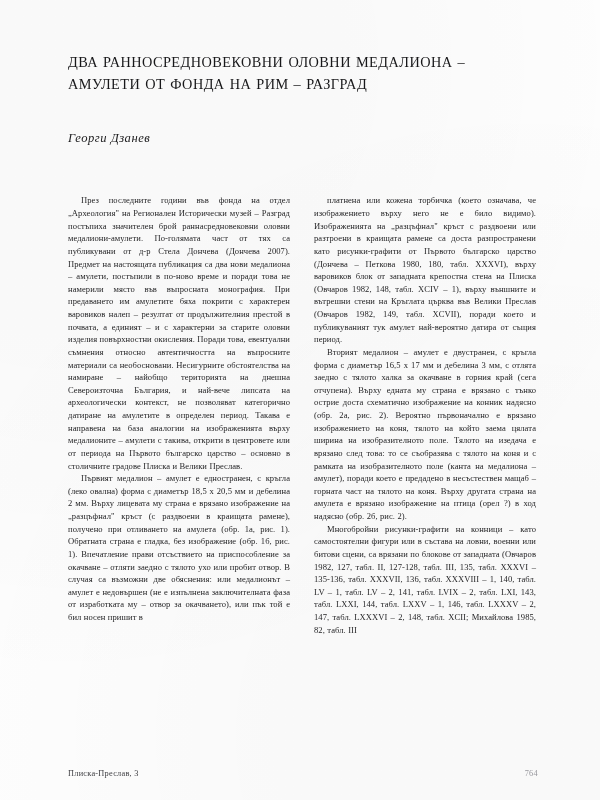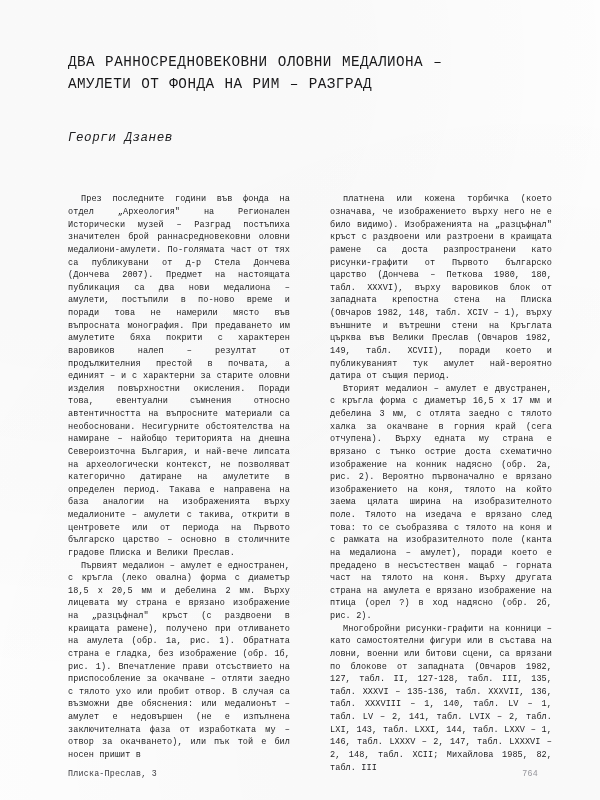--- a/index.html
+++ b/index.html
@@ -15,21 +15,20 @@
     color: #1b1b1b;
     position: relative;
   }
   .page {
     position: absolute;
     inset: 0;
     background: #fefefe;
     background-image:
       radial-gradient(circle at 12% 8%, rgba(0,0,0,0.018) 0 30%, rgba(0,0,0,0) 70%),
       radial-gradient(circle at 88% 92%, rgba(0,0,0,0.02) 0 28%, rgba(0,0,0,0) 72%);
-    font-family: Liberation Mono, monospace;
   }
   .content {
     position: absolute;
     left: 68px;
     top: 52px;
     width: 466px;
   }
   
   .doc-title {
     font-size: 14.3px;
@@ -46,21 +45,21 @@
     margin-top: 36px;
     font-style: italic;
     font-size: 12.6px;
     letter-spacing: 0.5px;
     color: #202022;
   }
   
   .columns {
     margin-top: 48px;
     display: flex;
-    gap: 40px;
+    gap: 24px;
     align-items: flex-start;
   }
   .col {
     width: 222px;
     flex: 0 0 222px;
   }
   .col p {
     margin: 0;
     text-align: justify;
     text-indent: 13px;

